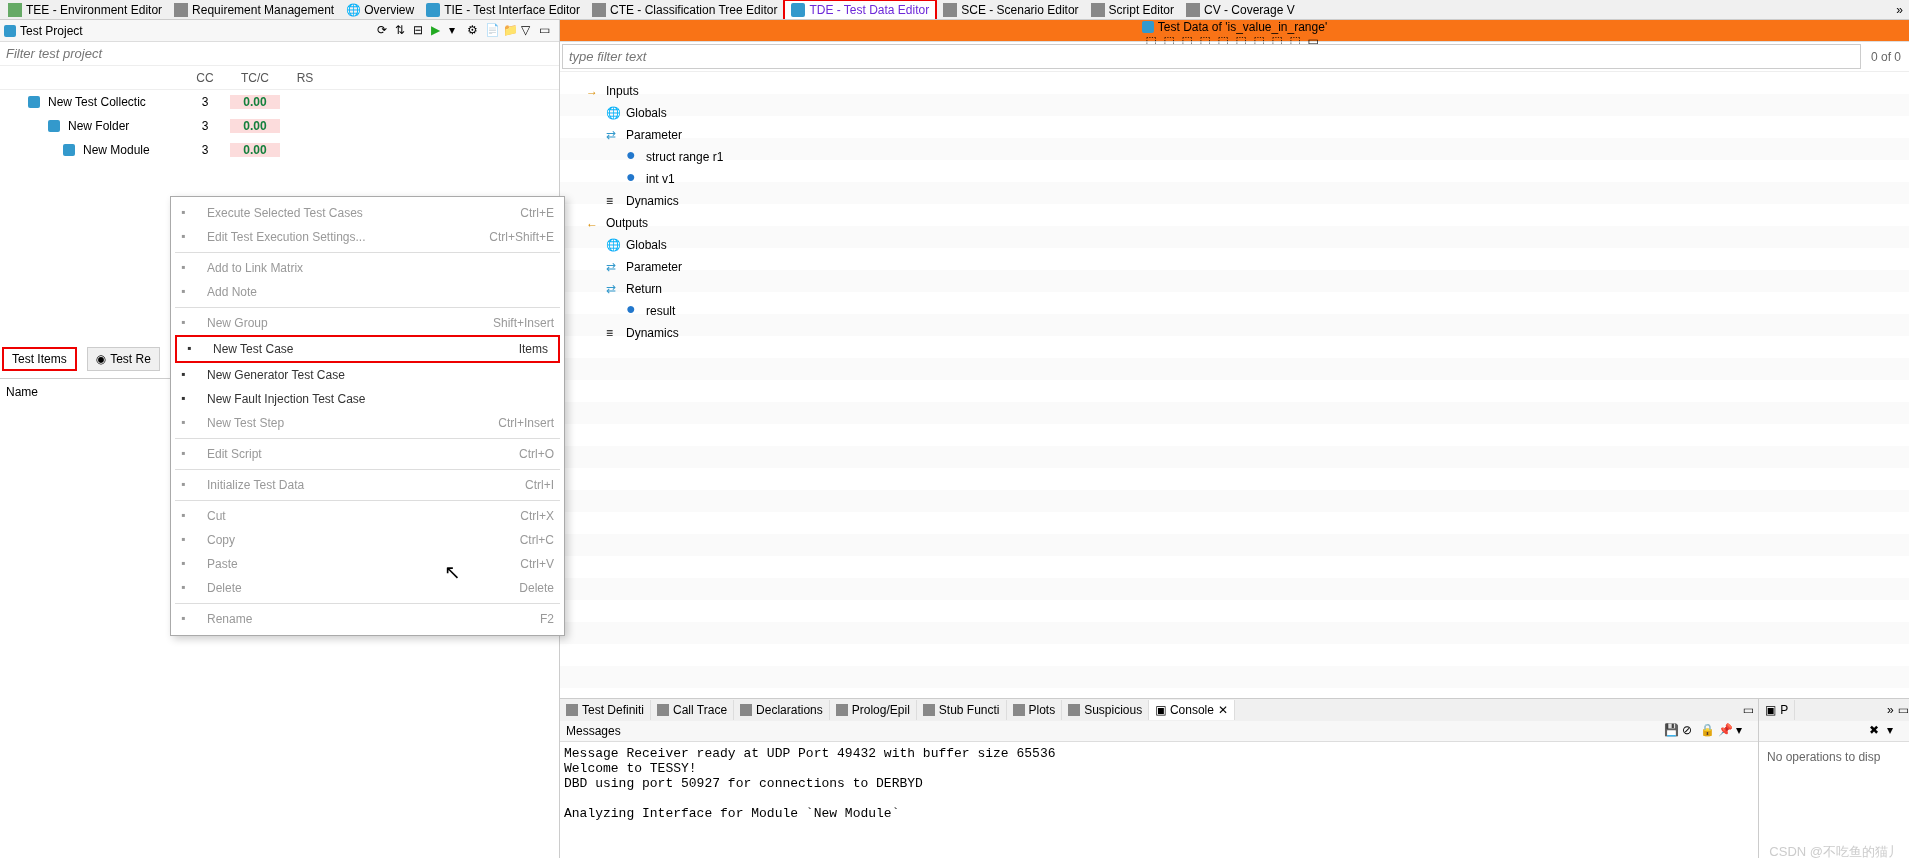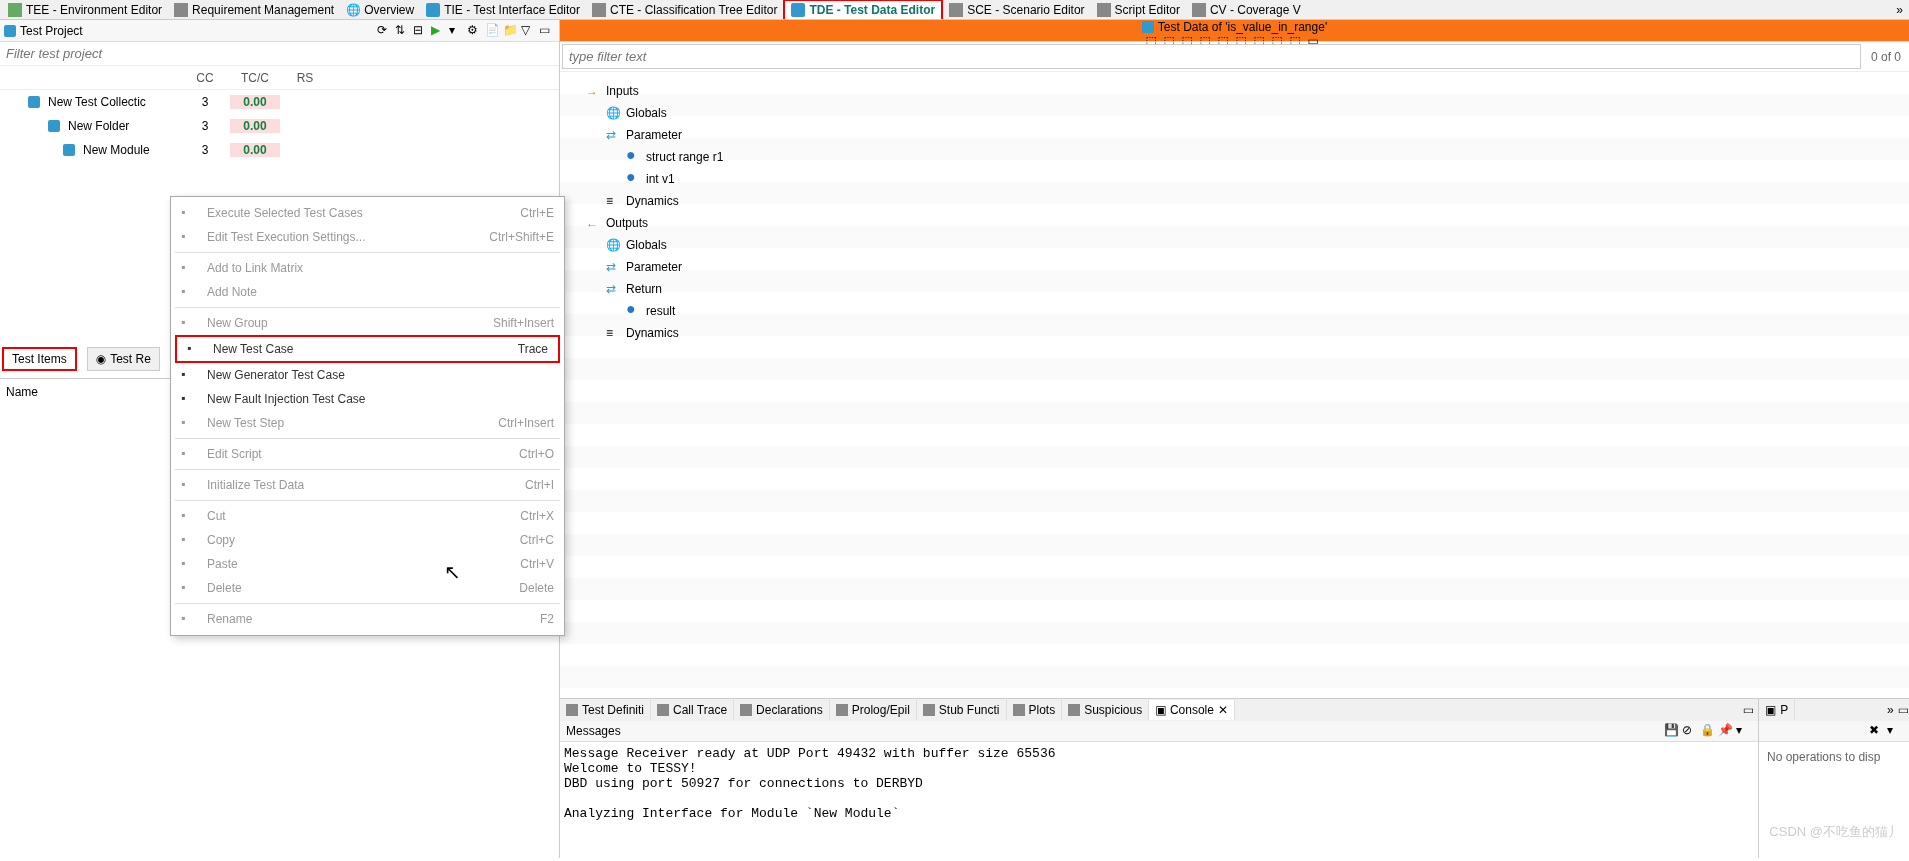--- a/index.html
+++ b/index.html
@@ -1,20 +1,20 @@
 <!DOCTYPE html>
 <html><head>
 <meta charset="utf-8">
 <style>
 * { box-sizing: border-box; margin: 0; padding: 0; font-family: "Segoe UI", Tahoma, sans-serif; font-size: 12px; }
 body { background: #fff; overflow: hidden; width: 1909px; height: 861px; position: relative; }
 
 .top-tabs { display: flex; align-items: center; height: 20px; background: #f0f0f0; border-bottom: 1px solid #ccc; padding: 0 2px; white-space: nowrap; overflow: hidden; }
 .top-tab { display: flex; align-items: center; padding: 2px 6px; gap: 4px; cursor: pointer; }
-.top-tab.active { background: #fff; border: 2px solid #e00; border-radius: 2px; color: #0f766e; font-weight: bold; }
+.top-tab.active { background: #fff; border: 2px solid #e00; border-radius: 2px; color: #6d28d9; font-weight: normal; }
 .top-tab .ico { width: 14px; height: 14px; display: inline-block; }
 
 .workspace { display: flex; height: 838px; }
 .left-panel { width: 560px; border-right: 1px solid #ccc; position: relative; background: #fff; }
 .right-panel { flex: 1; display: flex; flex-direction: column; }
 
 .panel-header { display: flex; align-items: center; height: 22px; padding: 0 4px; background: #f7f7f7; border-bottom: 1px solid #ddd; justify-content: space-between; }
 .panel-title { display: flex; align-items: center; gap: 4px; font-size: 13px; }
 .toolbar-icons { display: flex; gap: 2px; }
 .toolbar-icons span { width: 16px; height: 16px; display: inline-block; cursor: pointer; }
@@ -59,21 +59,21 @@
 .dot { color: #27c; font-size: 16px; line-height: 10px; }
 
 .bottom-area { display: flex; height: 160px; border-top: 1px solid #ccc; }
 .bottom-tabs2 { display: flex; align-items: center; height: 22px; background: #f0f0f0; }
 .bottom-tabs2 .btab { padding: 3px 6px; display: flex; gap: 4px; align-items: center; cursor: pointer; border-right: 1px solid #ddd; }
 .console-pane { flex: 1; display: flex; flex-direction: column; border-right: 1px solid #ccc; }
 .console-header { display: flex; justify-content: space-between; align-items: center; padding: 2px 6px; background: #f7f7f7; border-bottom: 1px solid #ddd; }
 .console-body { flex: 1; padding: 4px; font-family: "Courier New", monospace; font-size: 13px; white-space: pre; overflow: auto; background: #fff; position: relative; }
 .ops-pane { width: 150px; display: flex; flex-direction: column; }
 
-.watermark { position: absolute; right: 8px; bottom: 20px; color: #ccc; font-size: 13px; }
+.watermark { position: absolute; right: 8px; bottom: 0; color: #ccc; font-size: 13px; }
 .cursor { position: absolute; top: 560px; left: 444px; font-size: 20px; pointer-events: none; z-index: 200; }
 
 .ico-sq { width: 12px; height: 12px; background: #6a6; display: inline-block; }
 .ico-db { width: 12px; height: 12px; background: #39c; display: inline-block; border-radius: 2px; }
 .ico-gr { width: 12px; height: 12px; background: #888; display: inline-block; }
 </style>
 </head>
 <body>
 
 <div class="top-tabs">
@@ -229,21 +229,21 @@
             <span class="ico">▪</span>
             <span>New Group</span>
           </span>
        <span>Shift+Insert</span>
      </div>
         <div class="item enabled highlighted">
        <span class="lbl">
             <span class="ico">▪</span>
             <span>New Test Case</span>
           </span>
-       <span>Trace</span>
+       <span>Items</span>
      </div>
         <div class="item enabled ">
        <span class="lbl">
             <span class="ico">▪</span>
             <span>New Generator Test Case</span>
           </span>
        <span></span>
      </div>
         <div class="item enabled ">
        <span class="lbl">

